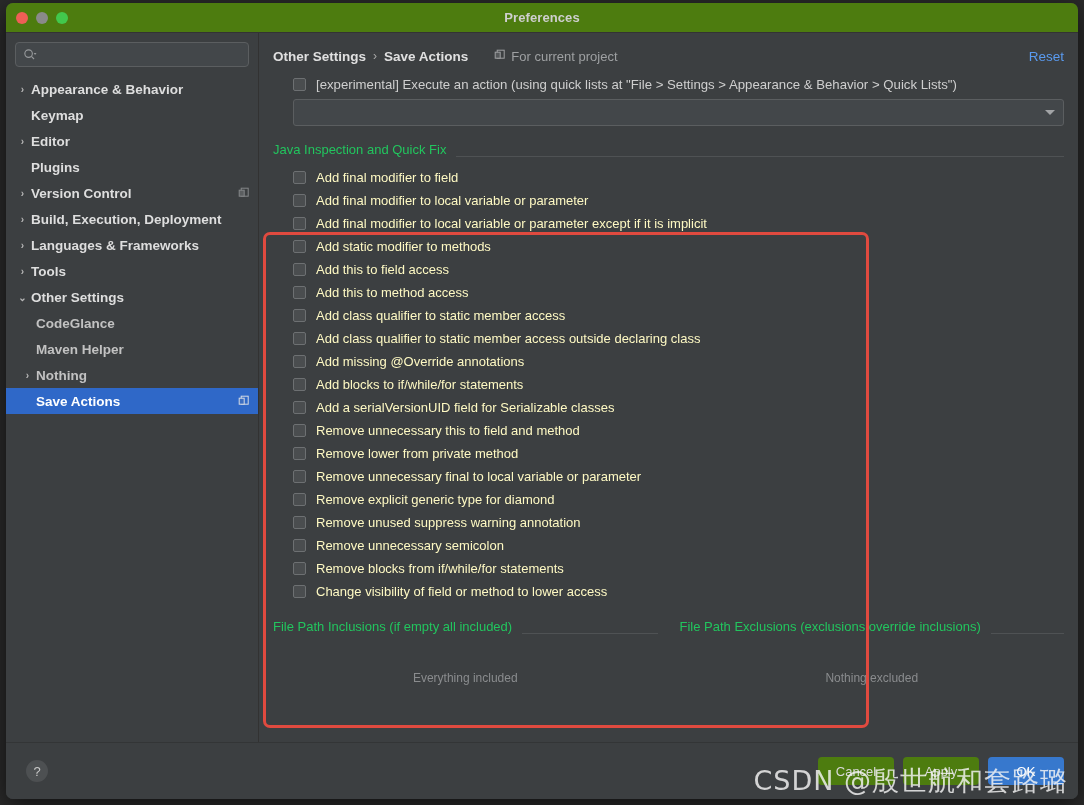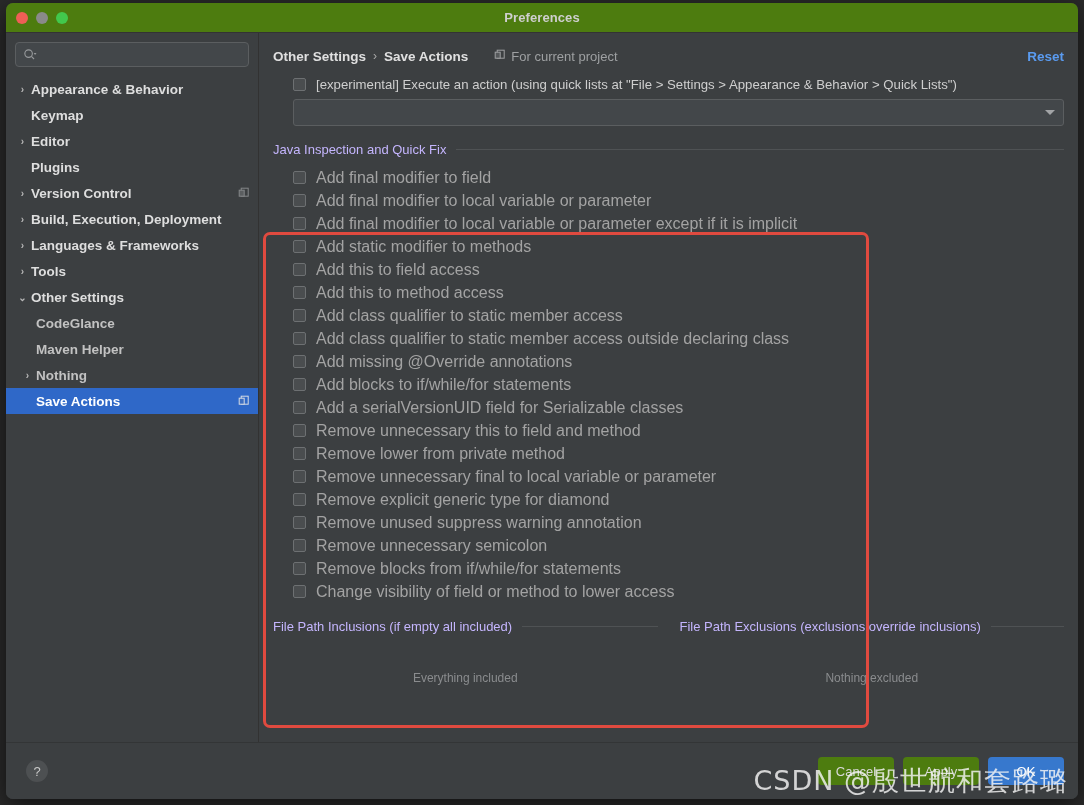--- a/index.html
+++ b/index.html
@@ -193,21 +193,21 @@
     gap: 5px;
     margin-left: 26px;
     color: #9ea0a2;
     font-size: 13px;
     white-space: nowrap;
   }
   .reset-link {
     margin-left: auto;
     color: #5a9bf0;
     font-size: 13.5px;
-    font-weight: bold;
+    font-weight: normal;
     cursor: pointer;
     white-space: nowrap;
   }
 
   .exp-row {
     display: flex;
     align-items: flex-start;
     padding: 10px 14px 0 34px;
   }
   .cb {
@@ -260,44 +260,44 @@
   }
 
   
   .group {
     margin: 16px 0 0 0;
     padding: 0 14px 0 14px;
     position: relative;
   }
   .group-head {
     display: flex;
-    align-items: center;
+    align-items: flex-end;
     gap: 10px;
-    color: #c4b5fd;
+    color: #22c55e;
     font-size: 13px;
     white-space: nowrap;
   }
   .group-line {
     flex: 1;
     height: 1px;
     background: #4f5254;
   }
   .check-list {
     padding: 9px 0 0 20px;
   }
   .check-row {
     display: flex;
     align-items: center;
     height: 23px;
   }
   .check-row .cb { margin-top: 0; }
   .check-label {
     margin-left: 10px;
-    font-size: 16px;
-    color: #a3a3a3;
+    font-size: 13px;
+    color: #fef9c3;
     white-space: nowrap;
   }
 
   
   .paths {
     display: flex;
     margin-top: 16px;
     padding: 0 14px;
     gap: 22px;
     flex: 1;

